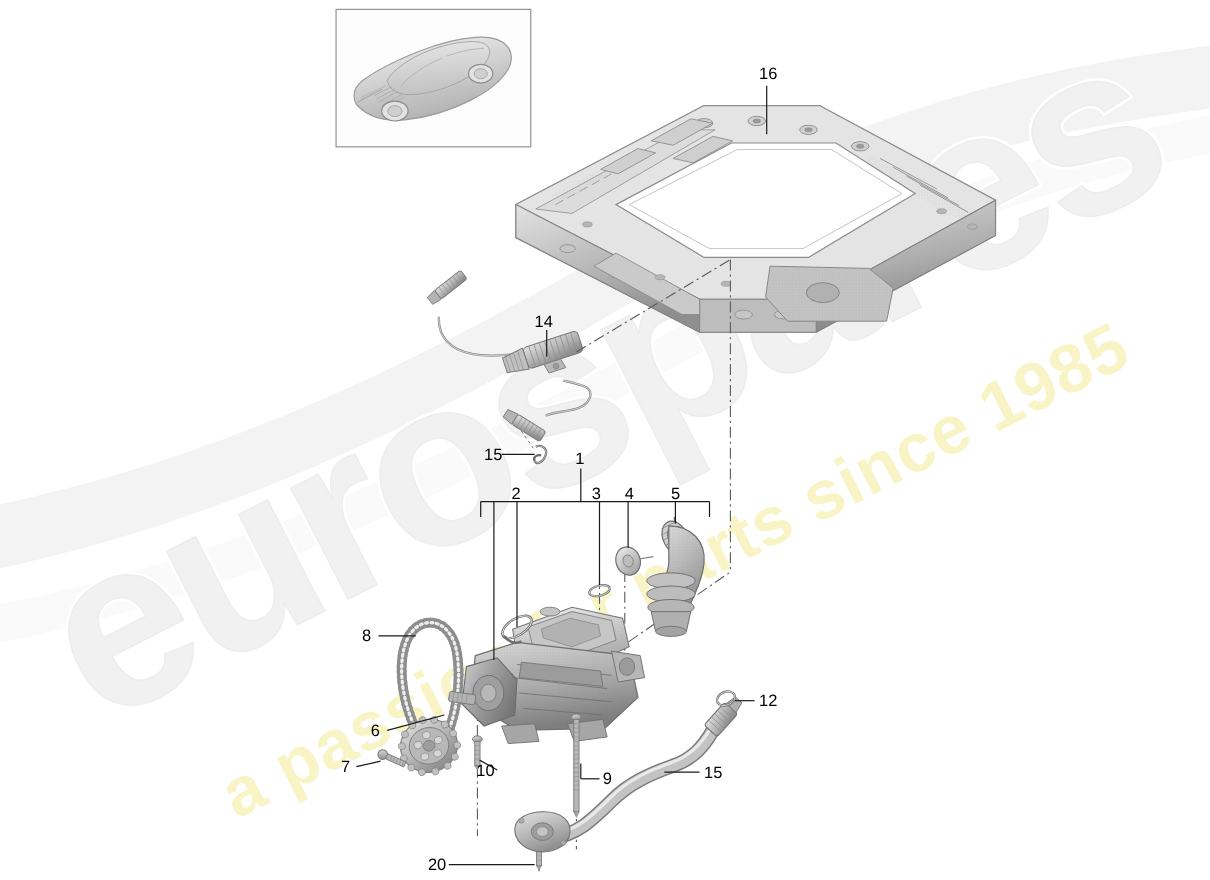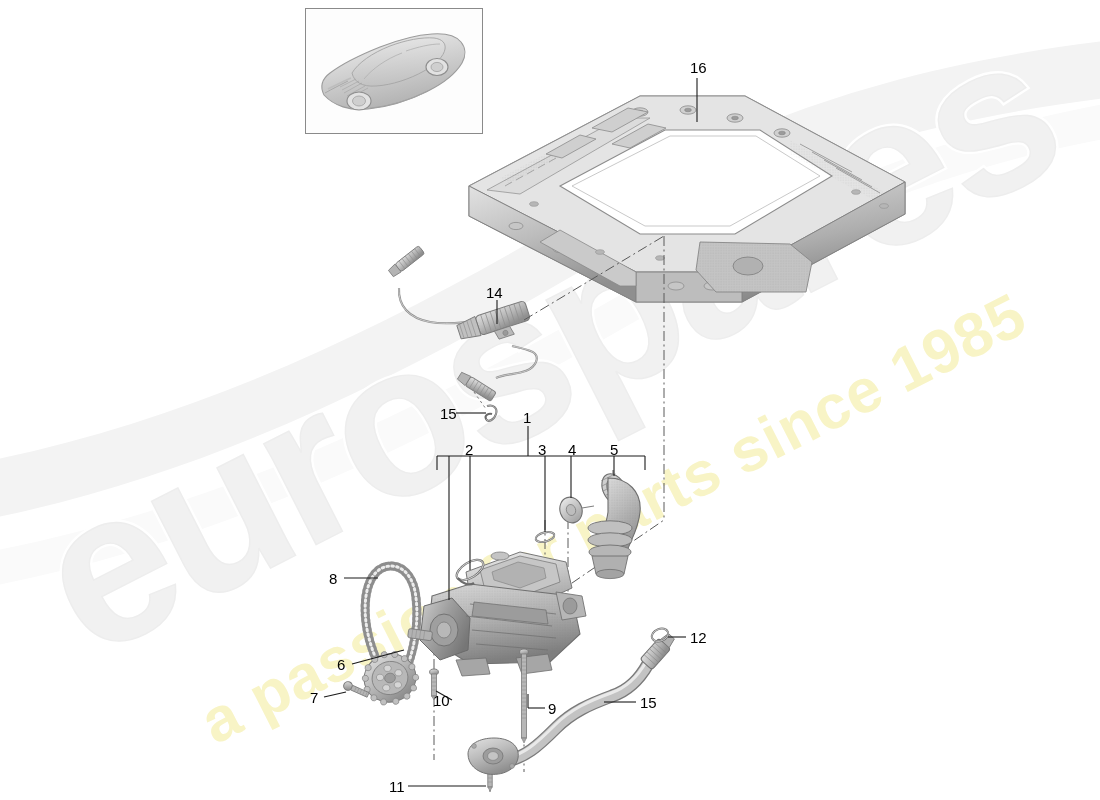--- a/index.html
+++ b/index.html
@@ -616,18 +616,18 @@
     <div class="callout" style="left:523px;  top:410px;">1</div>
     <div class="callout" style="left:465px;  top:442px;">2</div>
     <div class="callout" style="left:538px;  top:442px;">3</div>
     <div class="callout" style="left:568px;  top:442px;">4</div>
     <div class="callout" style="left:610px;  top:442px;">5</div>
     <div class="callout" style="left:329px;  top:571px;">8</div>
     <div class="callout" style="left:337px;  top:657px;">6</div>
     <div class="callout" style="left:310px;  top:690px;">7</div>
     <div class="callout" style="left:433px;  top:693px;">10</div>
     <div class="callout" style="left:548px;  top:701px;">9</div>
-    <div class="callout" style="left:389px;  top:779px;">11</div>
+    <div class="callout" style="left:389px;  top:779px;">20</div>
     <div class="callout" style="left:640px;  top:695px;">15</div>
     <div class="callout" style="left:690px;  top:630px;">12</div>
   </div>
 
 </div>
 
 </body></html>

